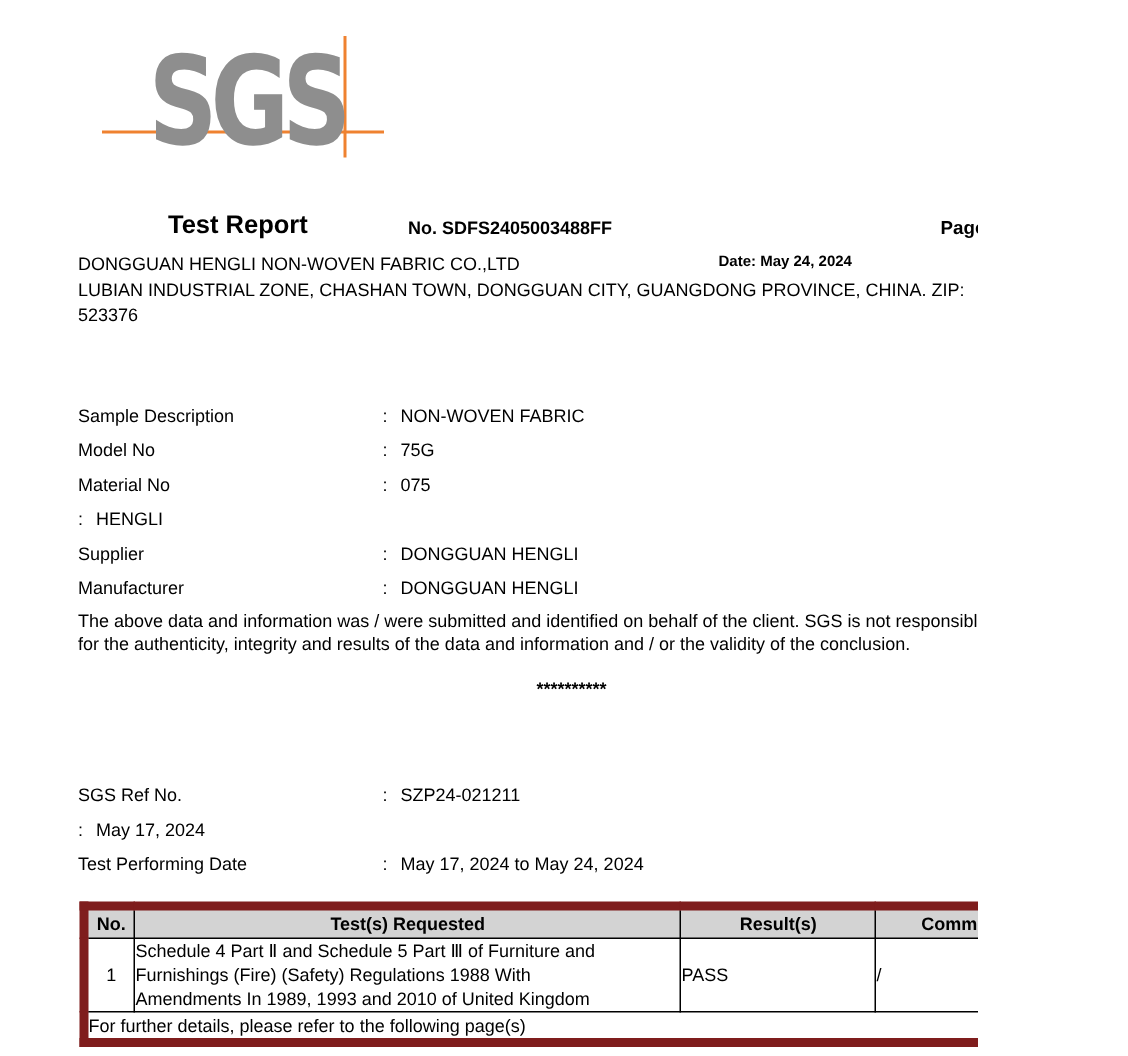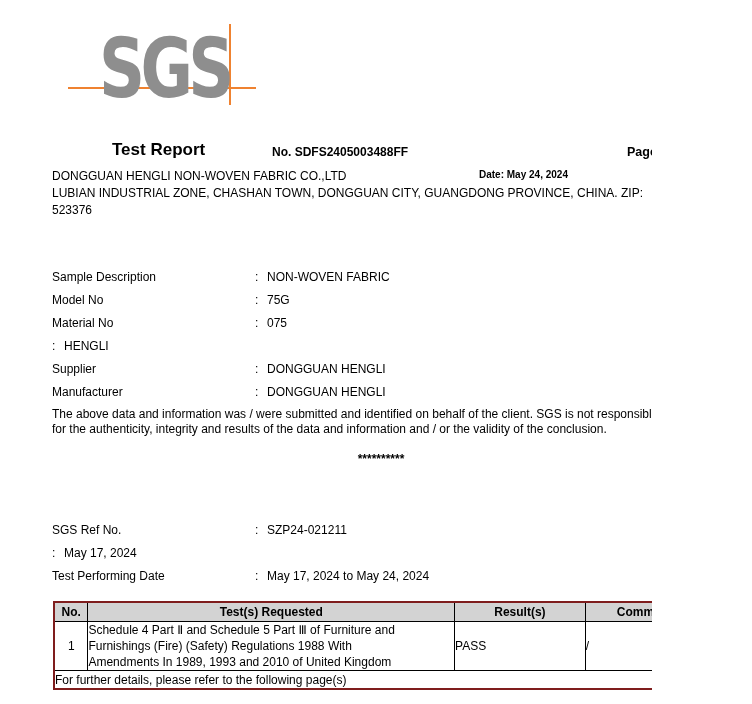--- a/index.html
+++ b/index.html
@@ -41,21 +41,21 @@
   .field-colon{width:12px;flex:none;text-align:left;}
   .field-value{flex:none;}
   
   .disclaimer{position:absolute;left:52px;top:407px;width:660px;font-size:12px;line-height:15px;white-space:pre-line;}
   .stars{position:absolute;left:52px;top:452px;width:658px;text-align:center;font-size:12px;font-weight:bold;letter-spacing:0px;}
   
   .summary-title{position:absolute;left:52px;top:568px;width:658px;text-align:center;font-size:12.5px;font-weight:bold;text-decoration:underline;}
   .summary-table{
     position:absolute;left:53px;top:601px;width:659px;
     border-collapse:collapse;font-size:12px;
-    border:2px solid #7f1d1d;
+    border:6px solid #7f1d1d;
   }
   .summary-table th,.summary-table td{border:1px solid #000;padding:0;}
   .summary-table th{
     background:var(--table-header-bg,#d3d3d3);
     font-weight:bold;text-align:center;height:18px;
   }
   .cell-no{text-align:center;vertical-align:middle;}
   .cell-test{padding:1px 4px 1px 5px;line-height:16px;white-space:pre-line;vertical-align:middle;}
   .cell-result,.cell-comments{text-align:left;vertical-align:middle;}
   .table-footer-cell{padding:1px 4px 2px 5px;height:17px;text-align:left;vertical-align:middle;}

